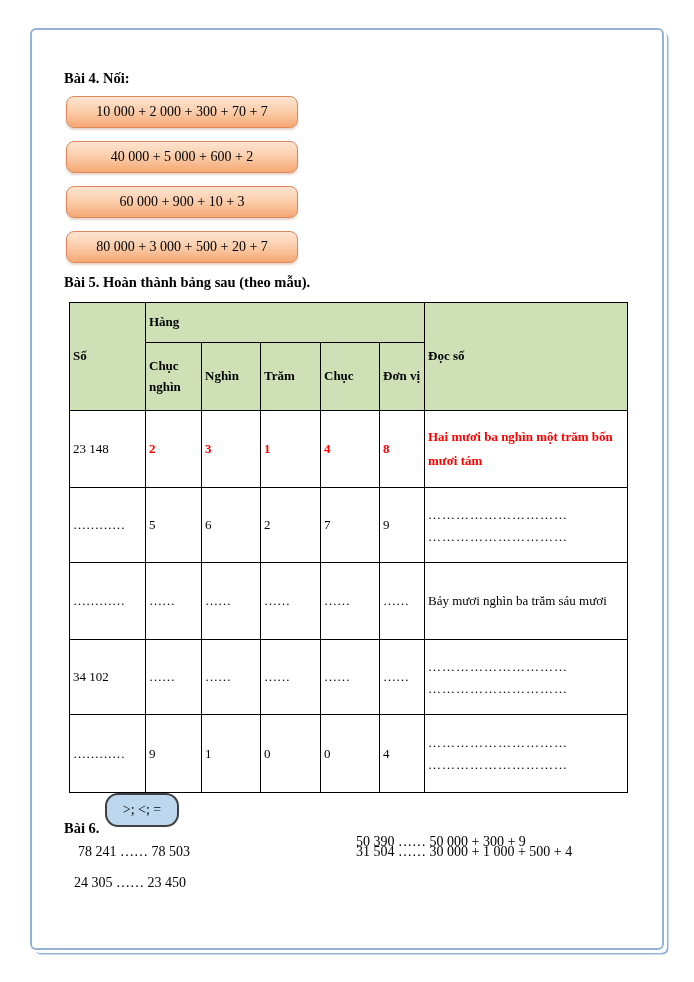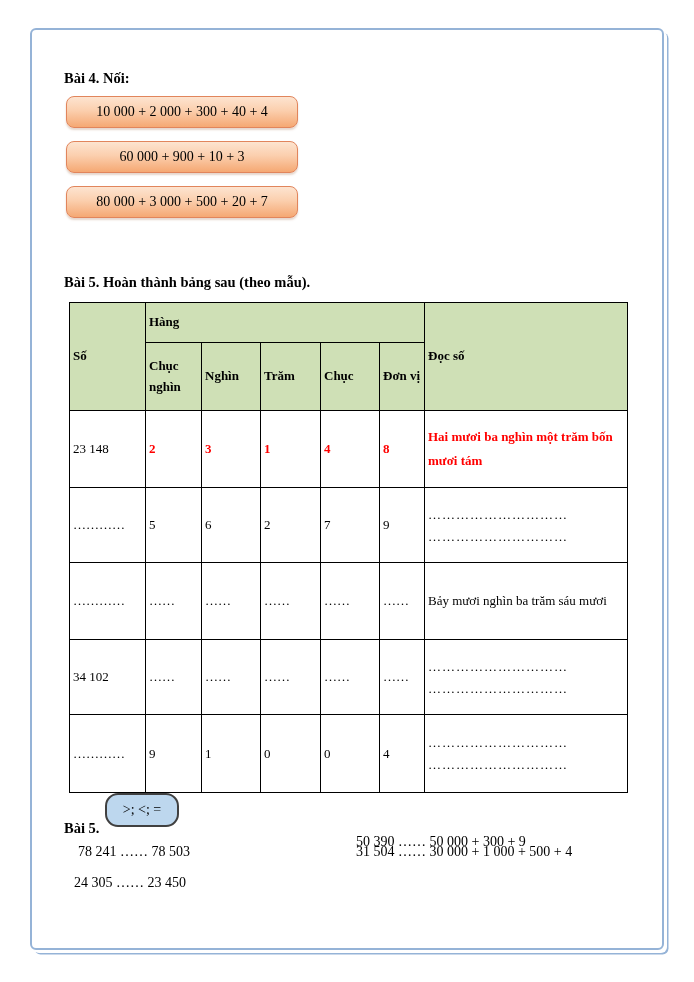--- a/index.html
+++ b/index.html
@@ -66,21 +66,22 @@
 </style>
 </head>
 <body>
 
 <div class="page">
   <div class="frame">
 
     <div class="heading b4-heading">Bài 4. Nối:</div>
 
     <div class="orange-col">
-      <div class="obox">10 000 + 2 000 + 300 + 40 + 4</div>
+      <div class="obox">10 000 + 2 000 + 300 + 70 + 7</div>
+      <div class="obox">40 000 + 5 000 + 600 + 2</div>
       <div class="obox">60 000 + 900 + 10 + 3</div>
       <div class="obox">80 000 + 3 000 + 500 + 20 + 7</div>
     </div>
 
 
     <div class="heading b5-heading">Bài 5. Hoàn thành bảng sau (theo mẫu).</div>
 
     <table class="b5">
       <colgroup>
         <col style="width:76px">
@@ -157,21 +158,21 @@
           <td class="num">4</td>
           <td class="doc">
             <div class="dotline">…………………………</div>
             <div class="dotline">…………………………</div>
           </td>
         </tr>
       </tbody>
     </table>
 
     <div class="bubble">&gt;; &lt;; =</div>
-    <div class="heading b6-heading">Bài 5.</div>
+    <div class="heading b6-heading">Bài 6.</div>
 
     <div class="cmp r1l">78 241 …… 78 503</div>
     <div class="cmp r1r">31 504 …… 30 000 + 1 000 + 500 + 4</div>
     <div class="cmp r2l">24 305 …… 23 450</div>
     <div class="cmp r2r">50 390 …… 50 000 + 300 + 9</div>
 
   </div>
 </div>
 
 </body></html>

